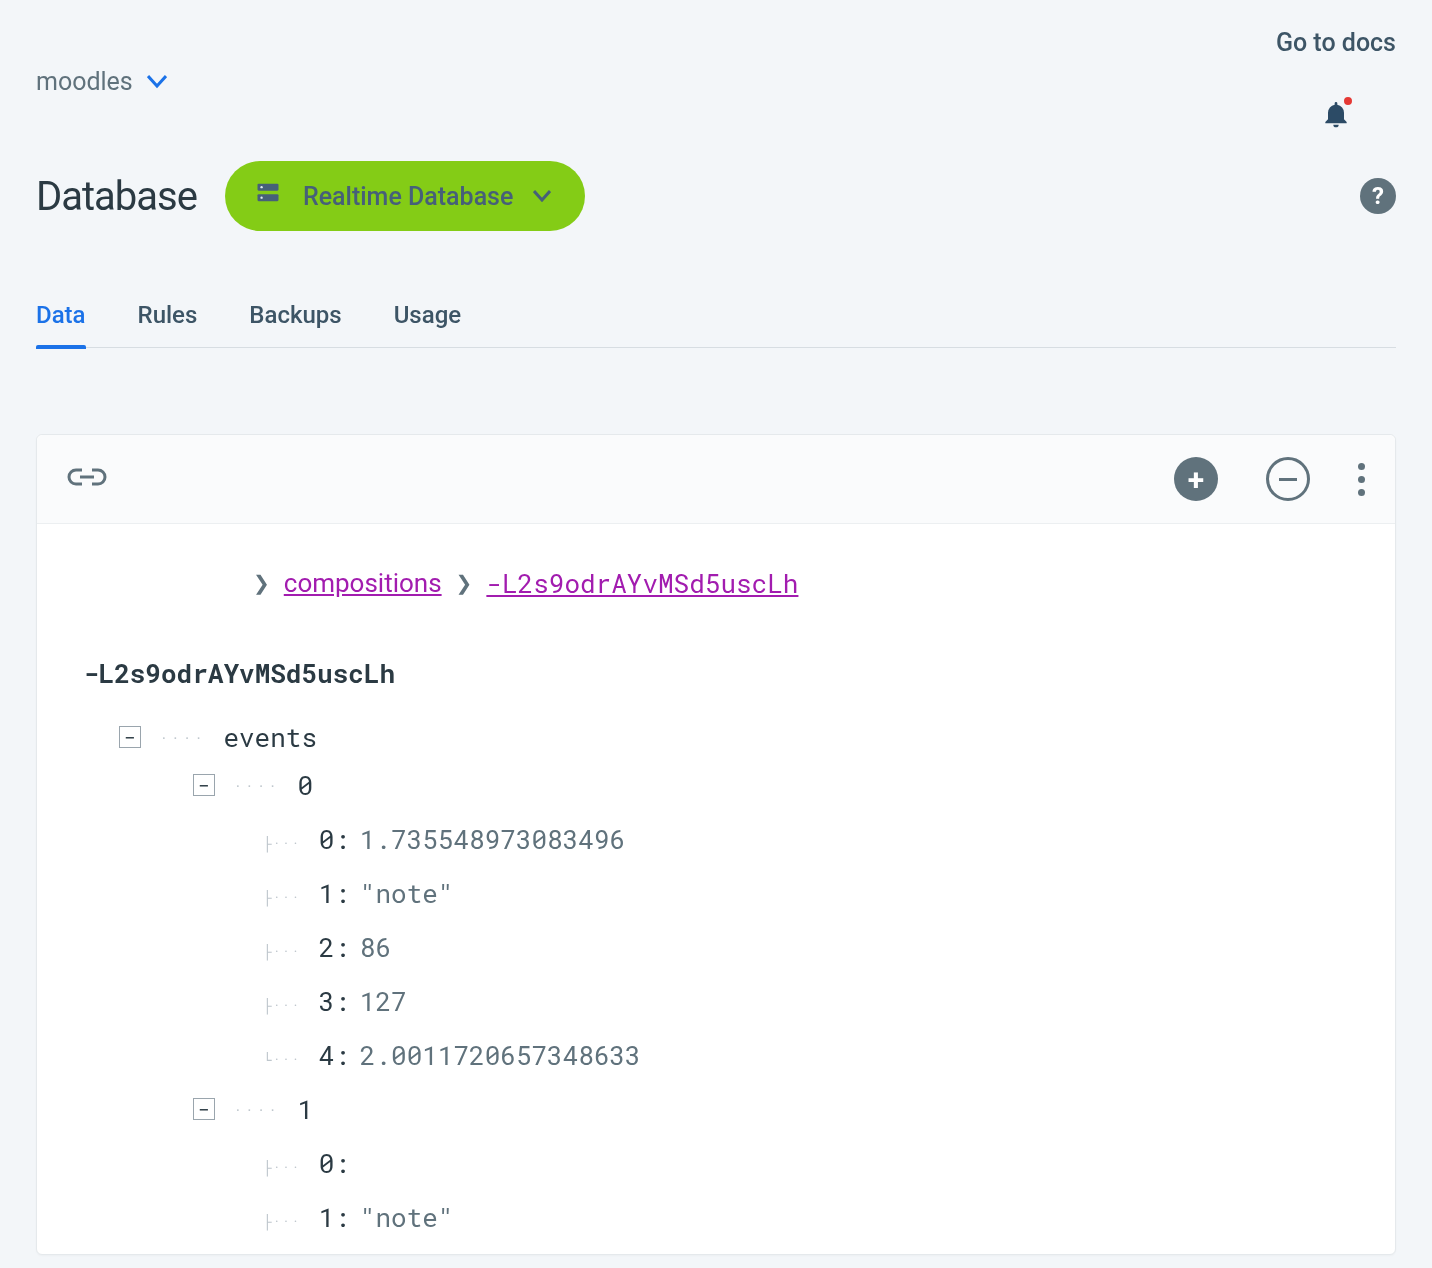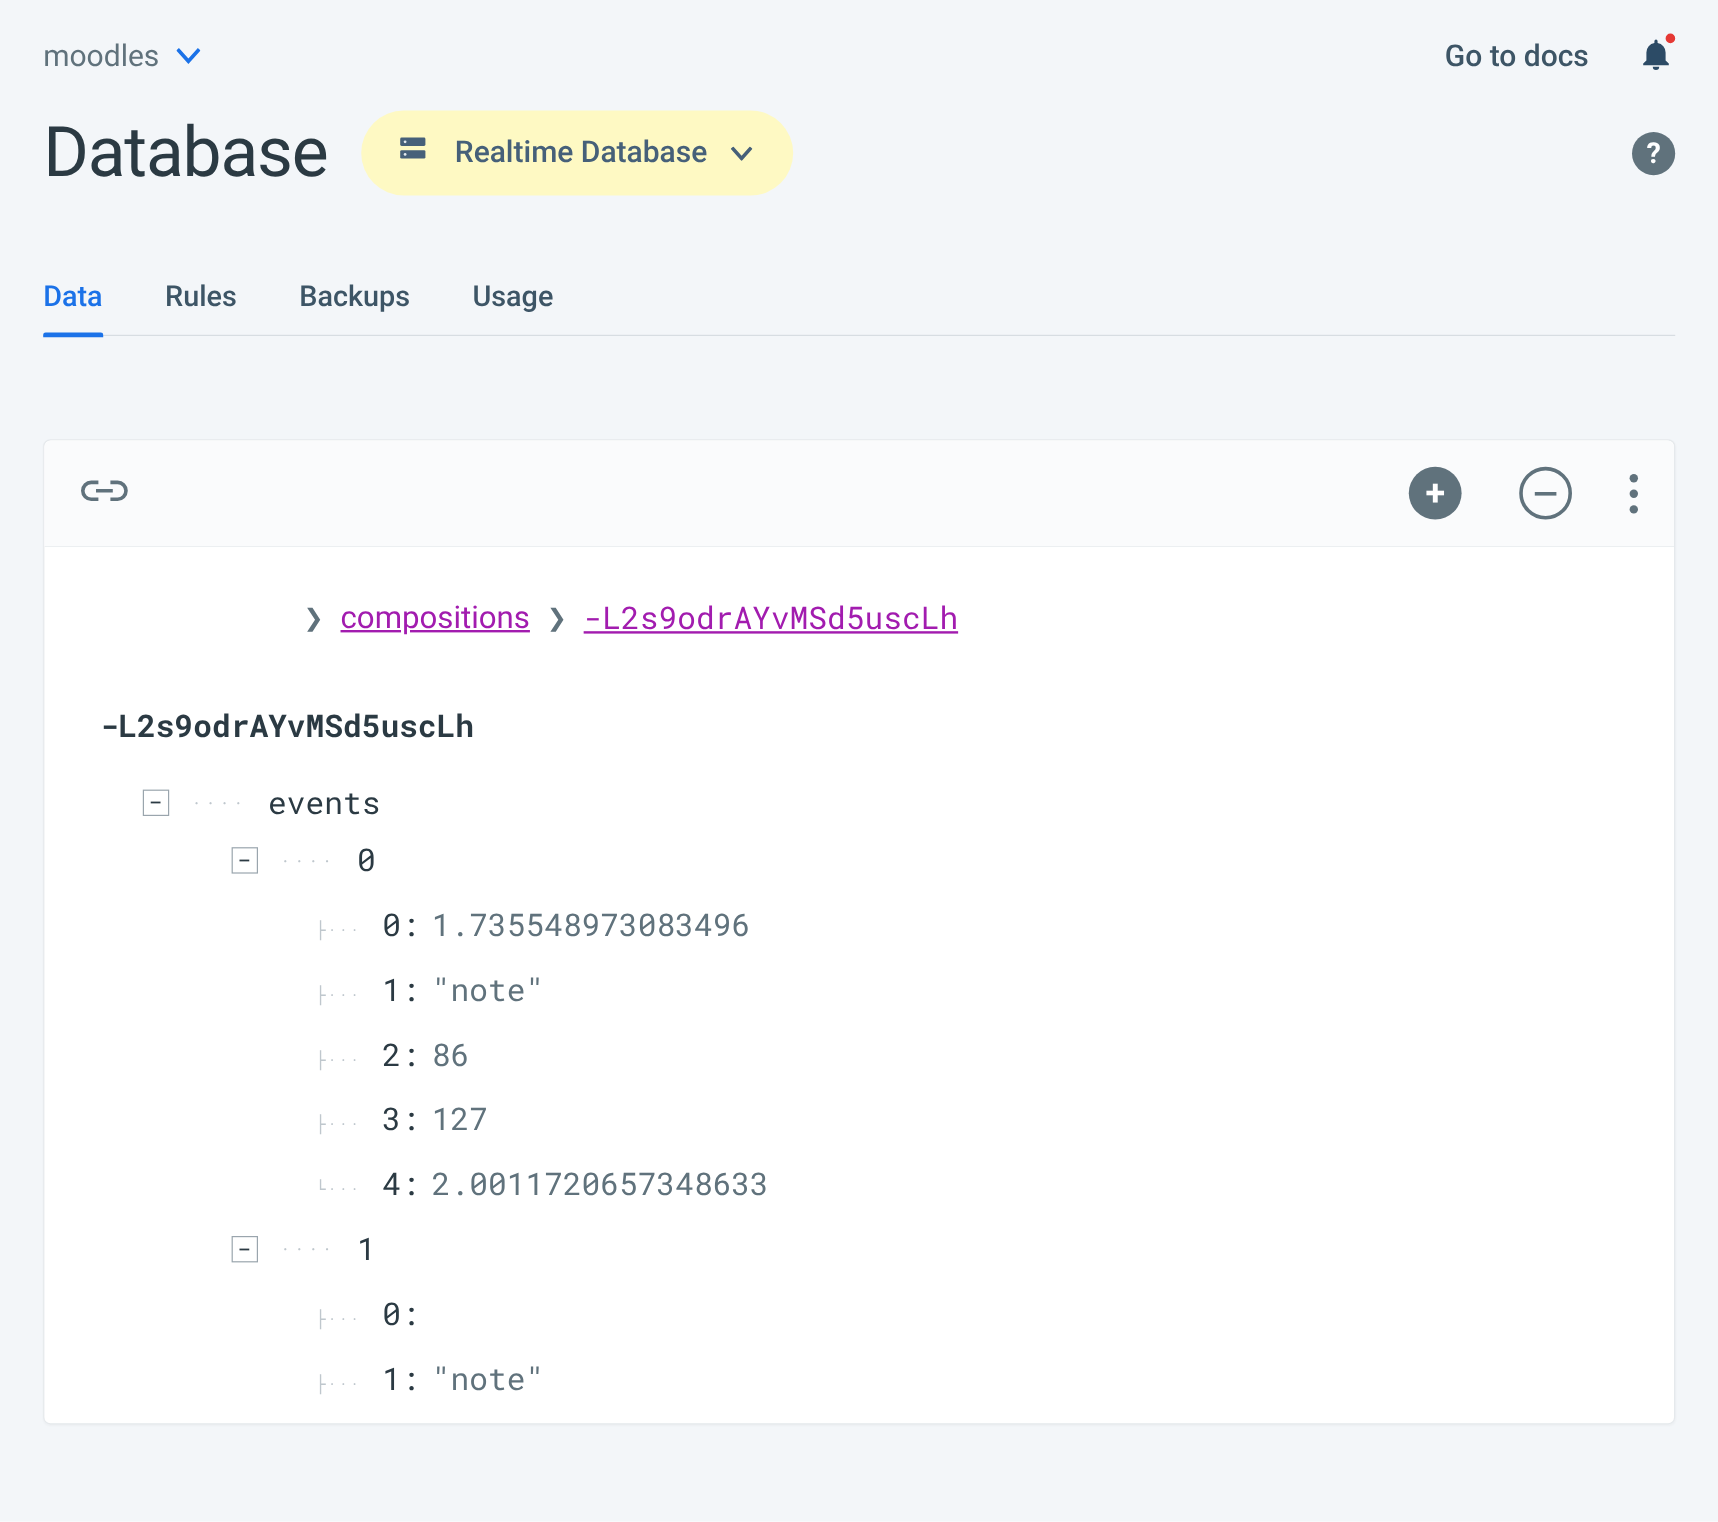--- a/index.html
+++ b/index.html
@@ -18,37 +18,37 @@
     align-items: center;
     justify-content: space-between;
     padding: 28px 0 16px 0;
   }
   .project-select {
     display: flex; align-items: center; gap: 14px;
     font-size: 25px; color: #60727c; cursor: pointer;
     font-weight: 400;
   }
   .project-select .chev { color: #1b72e8; }
-  .top-actions { display: flex; align-items: center; gap: 40px; }
+  .top-actions { display: flex; align-items: center; gap: 40px; flex-direction: column; }
   .docs-link { font-size: 25px; color: #3d5566; font-weight: 500; }
   .bell { position: relative; color: #2c4b66; }
   .bell .dot {
     position: absolute; top: -2px; right: -2px;
     width: 12px; height: 12px; background: #e53935;
     border-radius: 50%; border: 2px solid #f3f6f9;
   }
   
   .title-row {
     display: flex; align-items: center; gap: 28px;
     padding: 10px 0 8px 0;
   }
-  .page-title { font-size: 58px; font-weight: 400; color: #2b3a43; letter-spacing:-1px; }
+  .page-title { font-size: 40px; font-weight: 400; color: #2b3a43; letter-spacing:-1px; }
   .pill {
     display: flex; align-items: center; gap: 20px;
-    background: #fef9c3; border-radius: 40px;
+    background: #84cc16; border-radius: 40px;
     padding: 18px 34px 18px 28px;
     color: #466079; font-size: 25px; font-weight: 500;
     cursor: pointer;
   }
   .pill .chev { color: #466079; }
   .help-col { margin-left: auto; }
   .help-icon {
     width: 36px; height: 36px; border-radius: 50%;
     background: #60727c; color: #fff;
     display: flex; align-items: center; justify-content: center;

